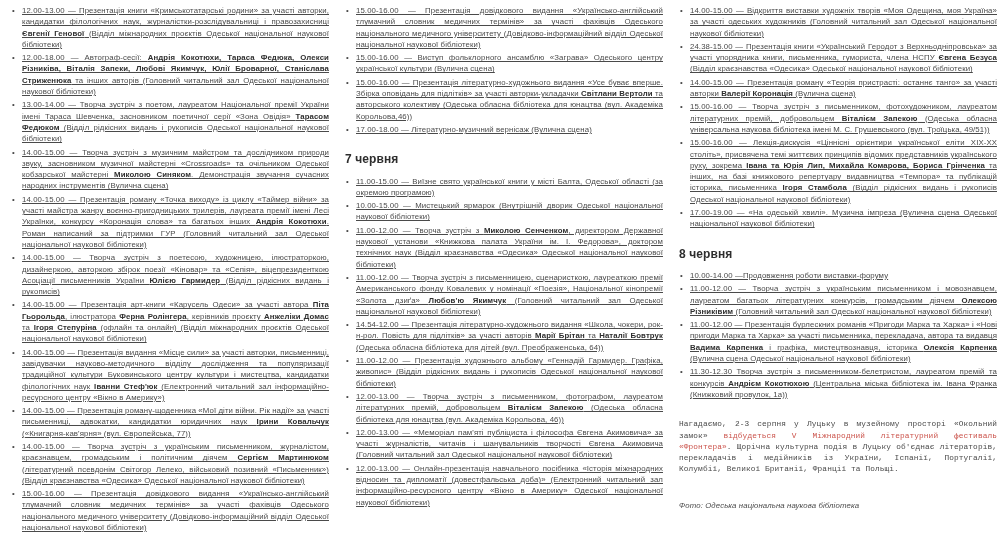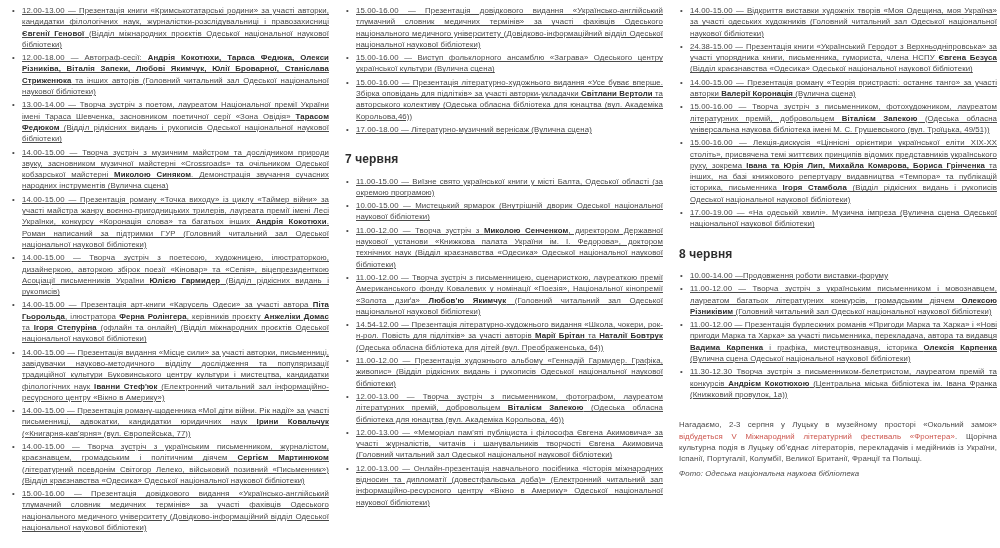--- a/index.html
+++ b/index.html
@@ -23,23 +23,23 @@
   .event::before {
     content:"\2022";
     position:absolute; left:1px; top:0;
     color:#4a4a4a;
   }
   .event b, .note b { font-weight:700; color:#2e2e2e; }
   .day-header {
     font-weight:700; color:#2e2e2e;
     margin:19px 0 10px 0; font-size:12px;
   }
-  .note { text-align:justify; margin-top:19px; }
+  .note { text-align:justify; margin-top:19px;font-family:Liberation Mono, monospace; }
   .link { color:#cb544c; cursor:pointer; }
-  .photo-credit { font-style:italic; margin-top:4px; color:#4a4a4a; }
+  .photo-credit { font-style:italic; margin-top:24px; color:#4a4a4a; }
 </style>
 </head>
 <body>
 
 <div class="page">
   <div class="col">
       <div class="event"><span>12.00-13.00 — Презентація книги «Кримськотатарські родини» за участі авторки, кандидатки філологічних наук, журналістки-розслідувальниці і правозахисниці </span><b>Євгенії Генової</b><span> (Відділ міжнародних проєктів Одеської національної наукової бібліотеки)</span></div>
       <div class="event"><span>12.00-18.00 — Автограф-сесії: </span><b>Андрія Кокотюхи, Тараса Федюка, Олекси Різниківа, Віталія Запеки, Любові Якимчук, Юлії Броварної, Станіслава Стриженюка</b><span> та інших авторів (Головний читальний зал Одеської національної наукової бібліотеки)</span></div>
       <div class="event"><span>13.00-14.00 — Творча зустріч з поетом, лауреатом Національної премії України імені Тараса Шевченка, засновником поетичної серії «Зона Овідія» </span><b>Тарасом Федюком</b><span> (Відділ рідкісних видань і рукописів Одеської національної наукової бібліотеки)</span></div>
       <div class="event"><span>14.00-15.00 — Творча зустріч з музичним майстром та дослідником природи звуку, засновником музичної майстерні «Crossroads» та очільником Одеської кобзарської майстерні </span><b>Миколою Синяком</b><span>. Демонстрація звучання сучасних народних інструментів (Вулична сцена)</span></div>

